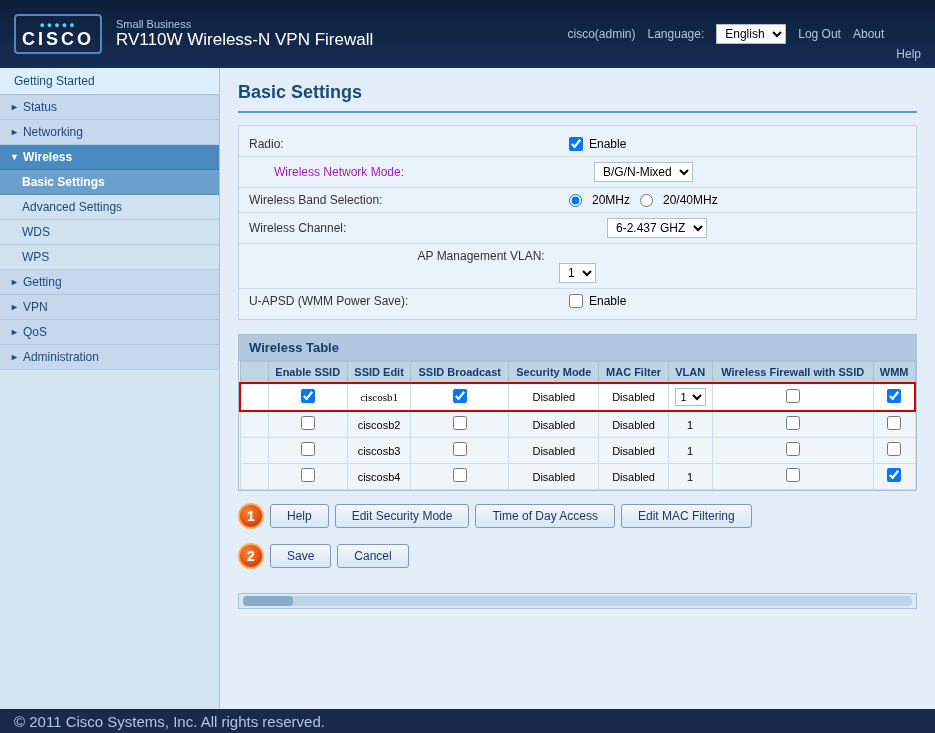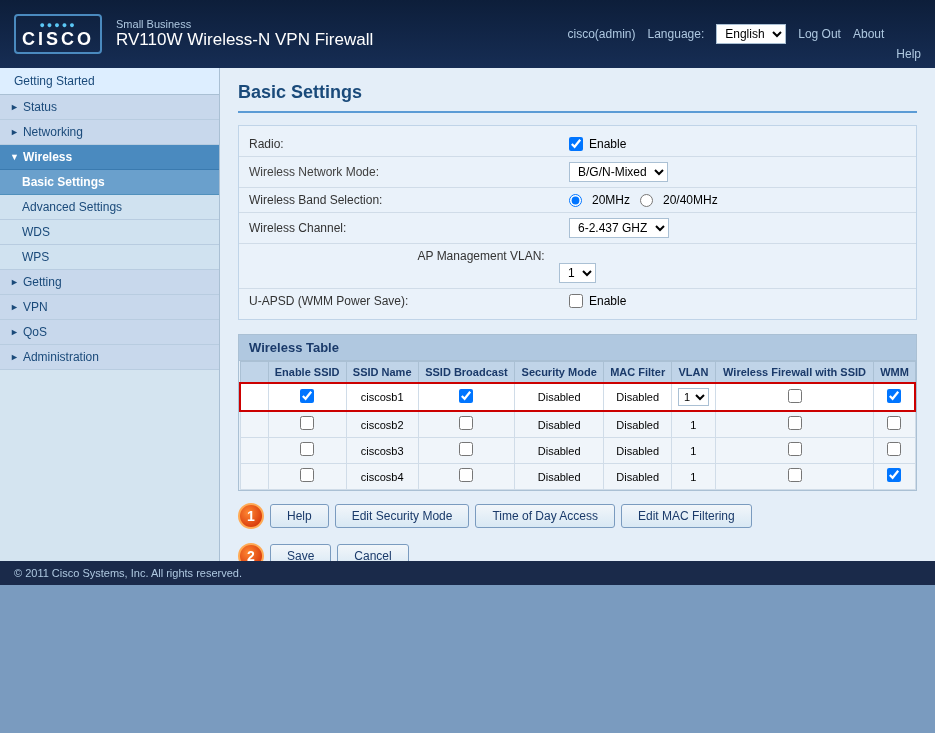--- a/index.html
+++ b/index.html
@@ -26,21 +26,21 @@
     <span>Language:</span>
     <select>
       <option>English</option>
     </select>
     <a href="#" style="color: #aec8e0; text-decoration: none;">Log Out</a>
     <a href="#" style="color: #aec8e0; text-decoration: none;">About</a>
     <a href="#" style="color: #aec8e0; text-decoration: none; margin-top: 39px;">Help</a>
   </div>
 </div>
 
-<div style="display: flex; height: 493px;">
+<div style="display: flex; height: 641px;">
 
   <div style="width: 220px; background: #d4e4f0; flex-shrink: 0; border-right: 1px solid #aac0d4; overflow-y: auto;">
     <div style="padding: 6px 14px; background: #ddeeff; font-size: 12px; color: #1a4a7a; cursor: pointer; border-bottom: 1px solid #aac0d4;">Getting Started</div>
 
     <div style="padding: 5px 10px; cursor: pointer; color: #1a4a7a; font-size: 12px; background: #c8d8ec; border-bottom: 1px solid #b8cce0; display: flex; align-items: center; gap: 4px;">
       <span style="font-size: 9px;">►</span>
       <span>Status</span>
     </div>
 
     <div style="padding: 5px 10px; cursor: pointer; color: #1a4a7a; font-size: 12px; background: #c8d8ec; border-bottom: 1px solid #b8cce0; display: flex; align-items: center; gap: 4px;">
@@ -98,21 +98,21 @@
 
       <div style="display: flex; align-items: center; padding: 5px 10px; border-bottom: 1px solid #d0dce8;">
         <div style="width: 320px; color: #333;">Radio:</div>
         <div style="display: flex; align-items: center; gap: 6px;">
           <input type="checkbox" checked="" style="">
           <span>Enable</span>
         </div>
       </div>
 
       <div style="display: flex; align-items: center; padding: 5px 10px; border-bottom: 1px solid #d0dce8;">
-        <div style="width: 320px; color: #404040;">Wireless Network Mode:</div>
+        <div style="width: 320px; color: #a21caf; margin-left: 25px;">Wireless Network Mode:</div>
         <div>
           <select>
             <option>B/G/N-Mixed</option>
             <option>B Only</option>
             <option>G Only</option>
             <option>N Only</option>
             <option>B/G-Mixed</option>
           </select>
         </div>
       </div>
@@ -120,21 +120,21 @@
       <div style="display: flex; align-items: center; padding: 5px 10px; border-bottom: 1px solid #d0dce8;">
         <div style="width: 320px; color: #333;">Wireless Band Selection:</div>
         <div style="display: flex; align-items: center; gap: 10px;">
           <input type="radio" name="band" checked="" style="">
           <span>20MHz</span>
           <input type="radio" name="band" style="">
           <span>20/40MHz</span>
         </div>
       </div>
 
-      <div style="display: flex; align-items: center; padding: 5px 10px; border-bottom: 1px solid #d0dce8;">
+      <div style="display: flex; align-items: center; padding: 5px 10px; border-bottom: 1px solid #d0dce8; gap: 38px;">
         <div style="width: 320px; color: #333;">Wireless Channel:</div>
         <div>
           <select>
             <option>6-2.437 GHZ</option>
             <option>Auto</option>
             <option>1-2.412 GHZ</option>
           </select>
         </div>
       </div>
 
@@ -161,35 +161,35 @@
 
     <div style="margin-top: 14px;">
       <div style="background: #b0c8e0; font-weight: bold; color: #1a3a6a; padding: 5px 10px; border: 1px solid #aac0d4; border-bottom: none; font-size: 13px;">Wireless Table</div>
 
       <div style="overflow-x: auto; border: 1px solid #aac0d4;">
         <table style="width: 100%; border-collapse: collapse; min-width: 620px;">
           <thead>
             <tr>
               <th style="background: #c0d4e8; color: #1a3a6a; font-size: 11px; padding: 4px 5px; border: 1px solid #aac0d4; text-align: center; width: 28px;"></th>
               <th style="background: #c0d4e8; color: #1a3a6a; font-size: 11px; padding: 4px 5px; border: 1px solid #aac0d4; text-align: center;">Enable SSID</th>
-              <th style="background: #c0d4e8; color: #1a3a6a; font-size: 11px; padding: 4px 5px; border: 1px solid #aac0d4; text-align: center;">SSID Name</th>
+              <th style="background: #c0d4e8; color: #1a3a6a; font-size: 11px; padding: 4px 5px; border: 1px solid #aac0d4; text-align: center;">SSID Edit</th>
               <th style="background: #c0d4e8; color: #1a3a6a; font-size: 11px; padding: 4px 5px; border: 1px solid #aac0d4; text-align: center;">SSID Broadcast</th>
               <th style="background: #c0d4e8; color: #1a3a6a; font-size: 11px; padding: 4px 5px; border: 1px solid #aac0d4; text-align: center;">Security Mode</th>
               <th style="background: #c0d4e8; color: #1a3a6a; font-size: 11px; padding: 4px 5px; border: 1px solid #aac0d4; text-align: center;">MAC Filter</th>
               <th style="background: #c0d4e8; color: #1a3a6a; font-size: 11px; padding: 4px 5px; border: 1px solid #aac0d4; text-align: center;">VLAN</th>
               <th style="background: #c0d4e8; color: #1a3a6a; font-size: 11px; padding: 4px 5px; border: 1px solid #aac0d4; text-align: center;">Wireless Firewall with SSID</th>
               <th style="background: #c0d4e8; color: #1a3a6a; font-size: 11px; padding: 4px 5px; border: 1px solid #aac0d4; text-align: center;">WMM</th>
             </tr>
           </thead>
           <tbody>
 
             <tr style="outline: 2px solid #cc0000; outline-offset: -1px;">
               <td style="background: #fff; padding: 4px 5px; border: 1px solid #d0dce8; text-align: center; font-size: 11px; border-left: 2px solid #cc2200; border-top: 2px solid #cc2200; border-bottom: 2px solid #cc2200;"></td>
               <td style="background: #fff; padding: 4px 5px; border: 1px solid #d0dce8; text-align: center; border-top: 2px solid #cc2200; border-bottom: 2px solid #cc2200;"><input type="checkbox" checked="" style=""></td>
-              <td style="background: #fff; padding: 4px 5px; border: 1px solid #d0dce8; text-align: center; font-size: 11px; border-top: 2px solid #cc2200; border-bottom: 2px solid #cc2200;">ciscosb1</td>
+              <td style="background: #fff; padding: 4px 5px; border: 1px solid #d0dce8; text-align: center; font-size: 11px; border-top: 2px solid #cc2200; border-bottom: 2px solid #cc2200; font-family: Liberation Serif, serif;">ciscosb1</td>
               <td style="background: #fff; padding: 4px 5px; border: 1px solid #d0dce8; text-align: center; border-top: 2px solid #cc2200; border-bottom: 2px solid #cc2200;"><input type="checkbox" checked="" style=""></td>
               <td style="background: #fff; padding: 4px 5px; border: 1px solid #d0dce8; text-align: center; font-size: 11px; border-top: 2px solid #cc2200; border-bottom: 2px solid #cc2200;">Disabled</td>
               <td style="background: #fff; padding: 4px 5px; border: 1px solid #d0dce8; text-align: center; font-size: 11px; border-top: 2px solid #cc2200; border-bottom: 2px solid #cc2200;">Disabled</td>
               <td style="background: #fff; padding: 4px 5px; border: 1px solid #d0dce8; text-align: center; border-top: 2px solid #cc2200; border-bottom: 2px solid #cc2200;"><select style="font-size: 11px; padding: 1px;"><option>1</option><option>2</option></select></td>
               <td style="background: #fff; padding: 4px 5px; border: 1px solid #d0dce8; text-align: center; border-top: 2px solid #cc2200; border-bottom: 2px solid #cc2200;"><input type="checkbox" style=""></td>
               <td style="background: #fff; padding: 4px 5px; border: 1px solid #d0dce8; text-align: center; border-right: 2px solid #cc2200; border-top: 2px solid #cc2200; border-bottom: 2px solid #cc2200;"><input type="checkbox" checked="" style=""></td>
             </tr>
 
             <tr>
               <td style="background: #f0f5fa; padding: 4px 5px; border: 1px solid #d0dce8; text-align: center; font-size: 11px;"></td>
@@ -247,13 +247,13 @@
 
     <div style="background: #d8e8f4; height: 16px; margin-top: 20px; border: 1px solid #aac0d4; display: flex; align-items: center; padding: 2px 4px;">
       <div style="flex: 1; height: 10px; background: #c0d4e8; border-radius: 4px; position: relative;">
         <div style="position: absolute; left: 0; top: 0; width: 50px; height: 10px; background: #8aaac8; border-radius: 4px;"></div>
       </div>
     </div>
 
   </div>
 </div>
 
-<div style="background: #1a2a4a; color: #aec8e0; font-size: 11px; padding: 5px 14px; height: 24px; display: flex; align-items: center;">© 2011 Cisco Systems, Inc. All rights reserved.</div>
+<div style="background: #1a2a4a; color: #aec8e0; font-size: 15px; padding: 5px 14px; height: 24px; display: flex; align-items: center;">© 2011 Cisco Systems, Inc. All rights reserved.</div>
 
 </body></html>

